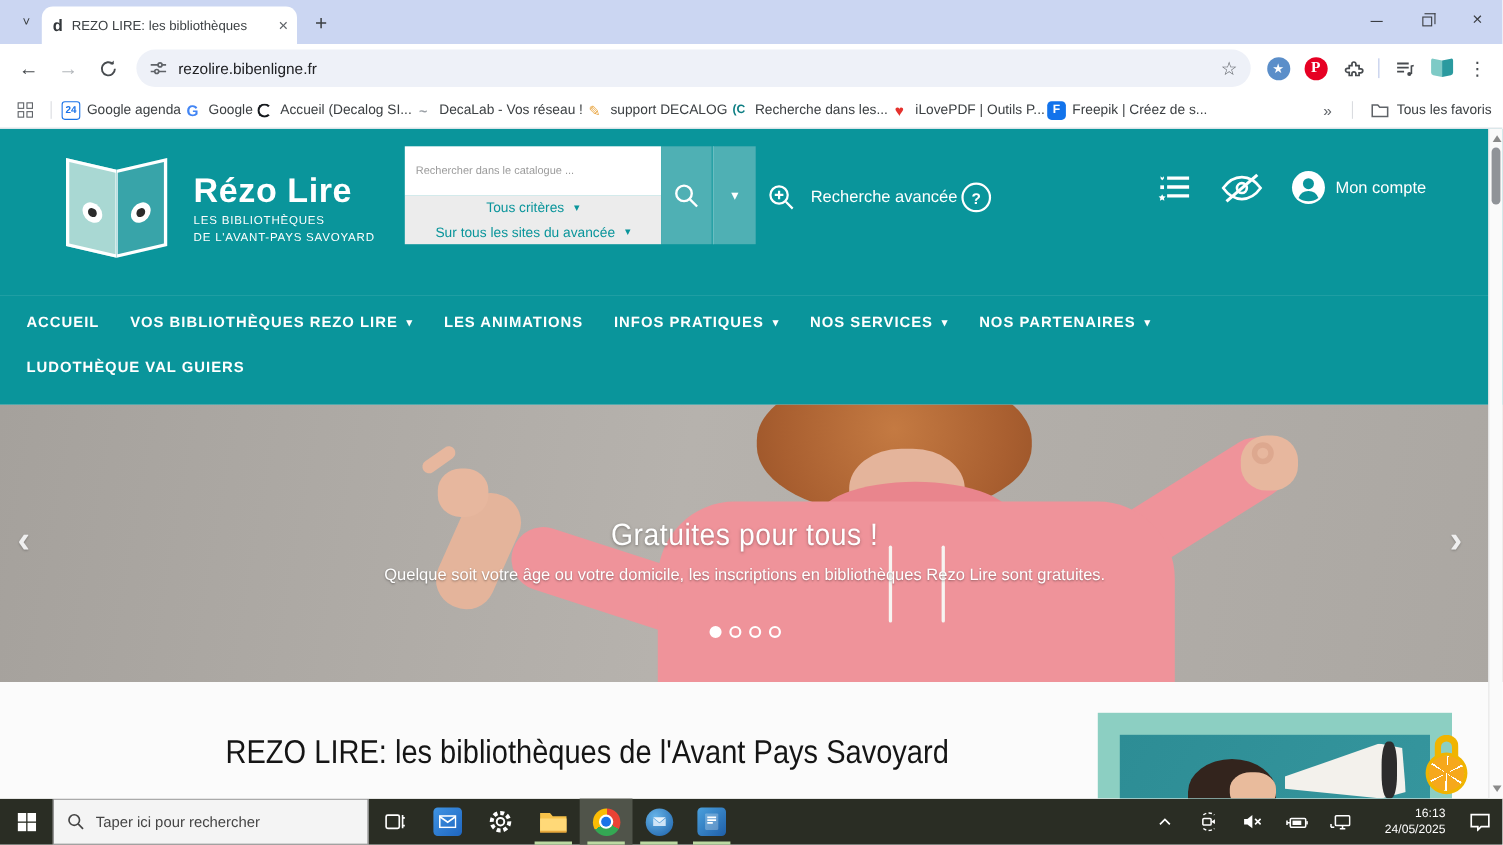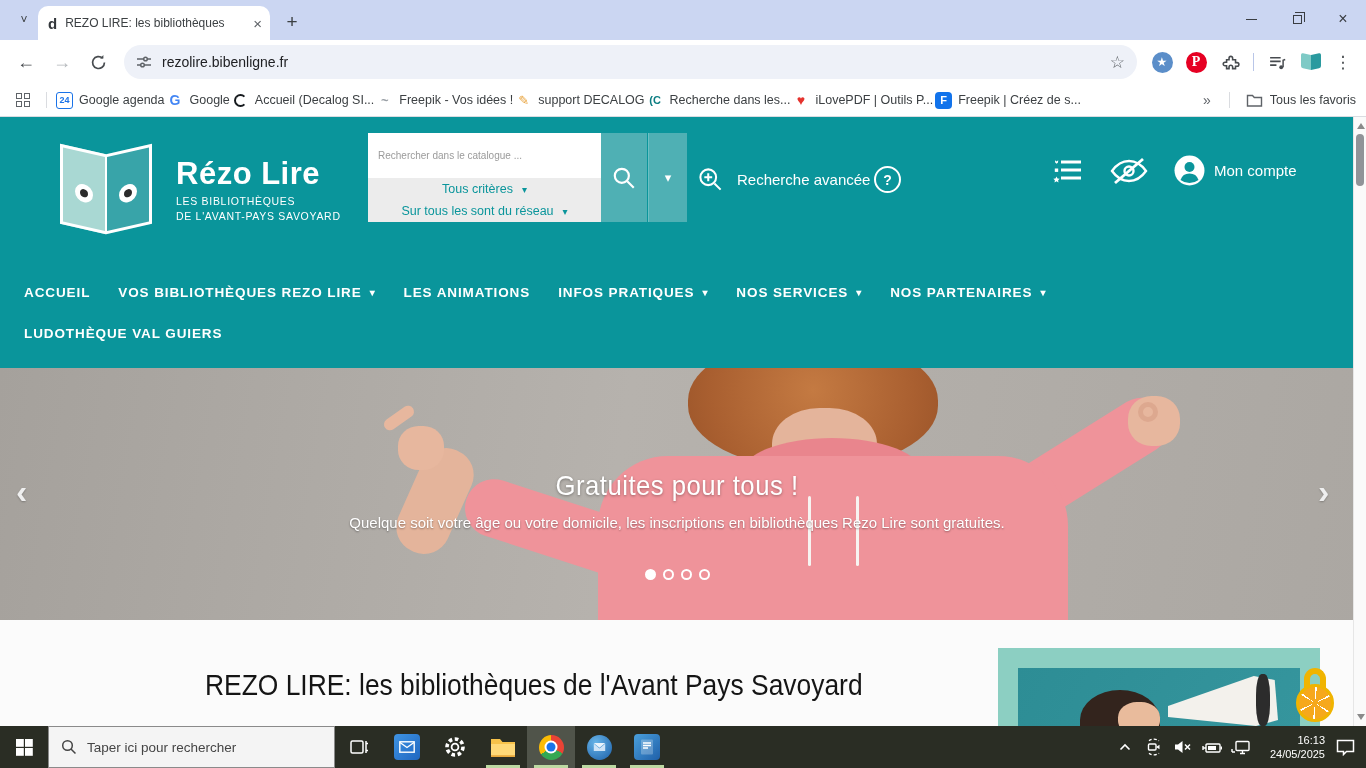--- a/index.html
+++ b/index.html
@@ -142,21 +142,21 @@
   .tb-search { width:287px; background:#f4f4f4; border:1px solid #8a8a8a; display:flex; align-items:center; gap:10px; padding:0 12px; margin:0; }
   .tb-search input { border:none; outline:none; background:transparent; font-size:13.5px; color:#444; font-family:"Liberation Sans",sans-serif; width:220px; }
   .tb-search input::placeholder { color:#454545; }
   .app-sq { width:26px; height:26px; border-radius:4px; display:flex; align-items:center; justify-content:center; }
   .mail-sq { background:linear-gradient(135deg,#3f94e4,#1f66c0); }
   .chrome-logo { width:25px; height:25px; border-radius:50%; background:conic-gradient(#ea4335 0 33%, #34a853 0 66%, #fbbc05 0 100%); position:relative; }
   .chrome-logo::before { content:''; position:absolute; left:50%; top:50%; transform:translate(-50%,-50%); width:13px; height:13px; background:#fff; border-radius:50%; }
   .chrome-logo::after { content:''; position:absolute; left:50%; top:50%; transform:translate(-50%,-50%); width:9px; height:9px; background:#1a73e8; border-radius:50%; }
   .tbird { width:25px; height:25px; border-radius:50%; background:radial-gradient(circle at 35% 30%, #67b4e8, #1b5fa8); display:flex; align-items:center; justify-content:center; }
   .writer-sq { background:linear-gradient(135deg,#4aa0dd,#1f5fa8); }
-  .tray { margin-left:auto; display:flex; align-items:center; gap:4px; padding-right:8px; }
+  .tray { margin-left:auto; display:flex; align-items:center; gap:15px; padding-right:8px; }
   .tray-ic { width:25px; height:42px; display:flex; align-items:center; justify-content:center; }
   .clock { width:72px; text-align:right; font-size:11px; line-height:1.3; padding:0 4px; }
 </style>
 </head>
 <body>
 
 <div class="screen">
 
   <div class="titlebar">
     <div class="tab-search">˅</div>
@@ -240,21 +240,21 @@
         <span>Google</span>
       </span>
     <span class="bm">
         <span class="bm-ic">
           <span class="ic-ring"></span>
         </span>
         <span>Accueil (Decalog SI...</span>
       </span>
     <span class="bm">
         <span class="bm-ic ic-squig">~</span>
-        <span>Freepik - Vos idées !</span>
+        <span>DecaLab - Vos réseau !</span>
       </span>
     <span class="bm">
         <span class="bm-ic ic-pen">✎</span>
         <span>support DECALOG</span>
       </span>
     <span class="bm">
         <span class="bm-ic ic-c">(C</span>
         <span>Recherche dans les...</span>
       </span>
     <span class="bm">
@@ -299,21 +299,21 @@
       </div>
 
       <div class="search-widget">
         <input class="search-input" placeholder="Rechercher dans le catalogue ..." style="">
         <div class="search-filters">
           <div class="filter">
               <span>Tous critères</span>
               <span class="caret">▾</span>
             </div>
           <div class="filter">
-              <span>Sur tous les sont du réseau</span>
+              <span>Sur tous les sites du avancée</span>
               <span class="caret">▾</span>
             </div>
         </div>
         <button class="search-go">
           <svg width="26" height="26" viewBox="0 0 24 24">
               <circle cx="10" cy="10" r="6.5" fill="none" stroke="#fff" stroke-width="2"></circle>
               <path d="M15 15l6 6" stroke="#fff" stroke-width="2"></path>
             </svg>
         </button>
         <button class="search-caret">▾</button>

